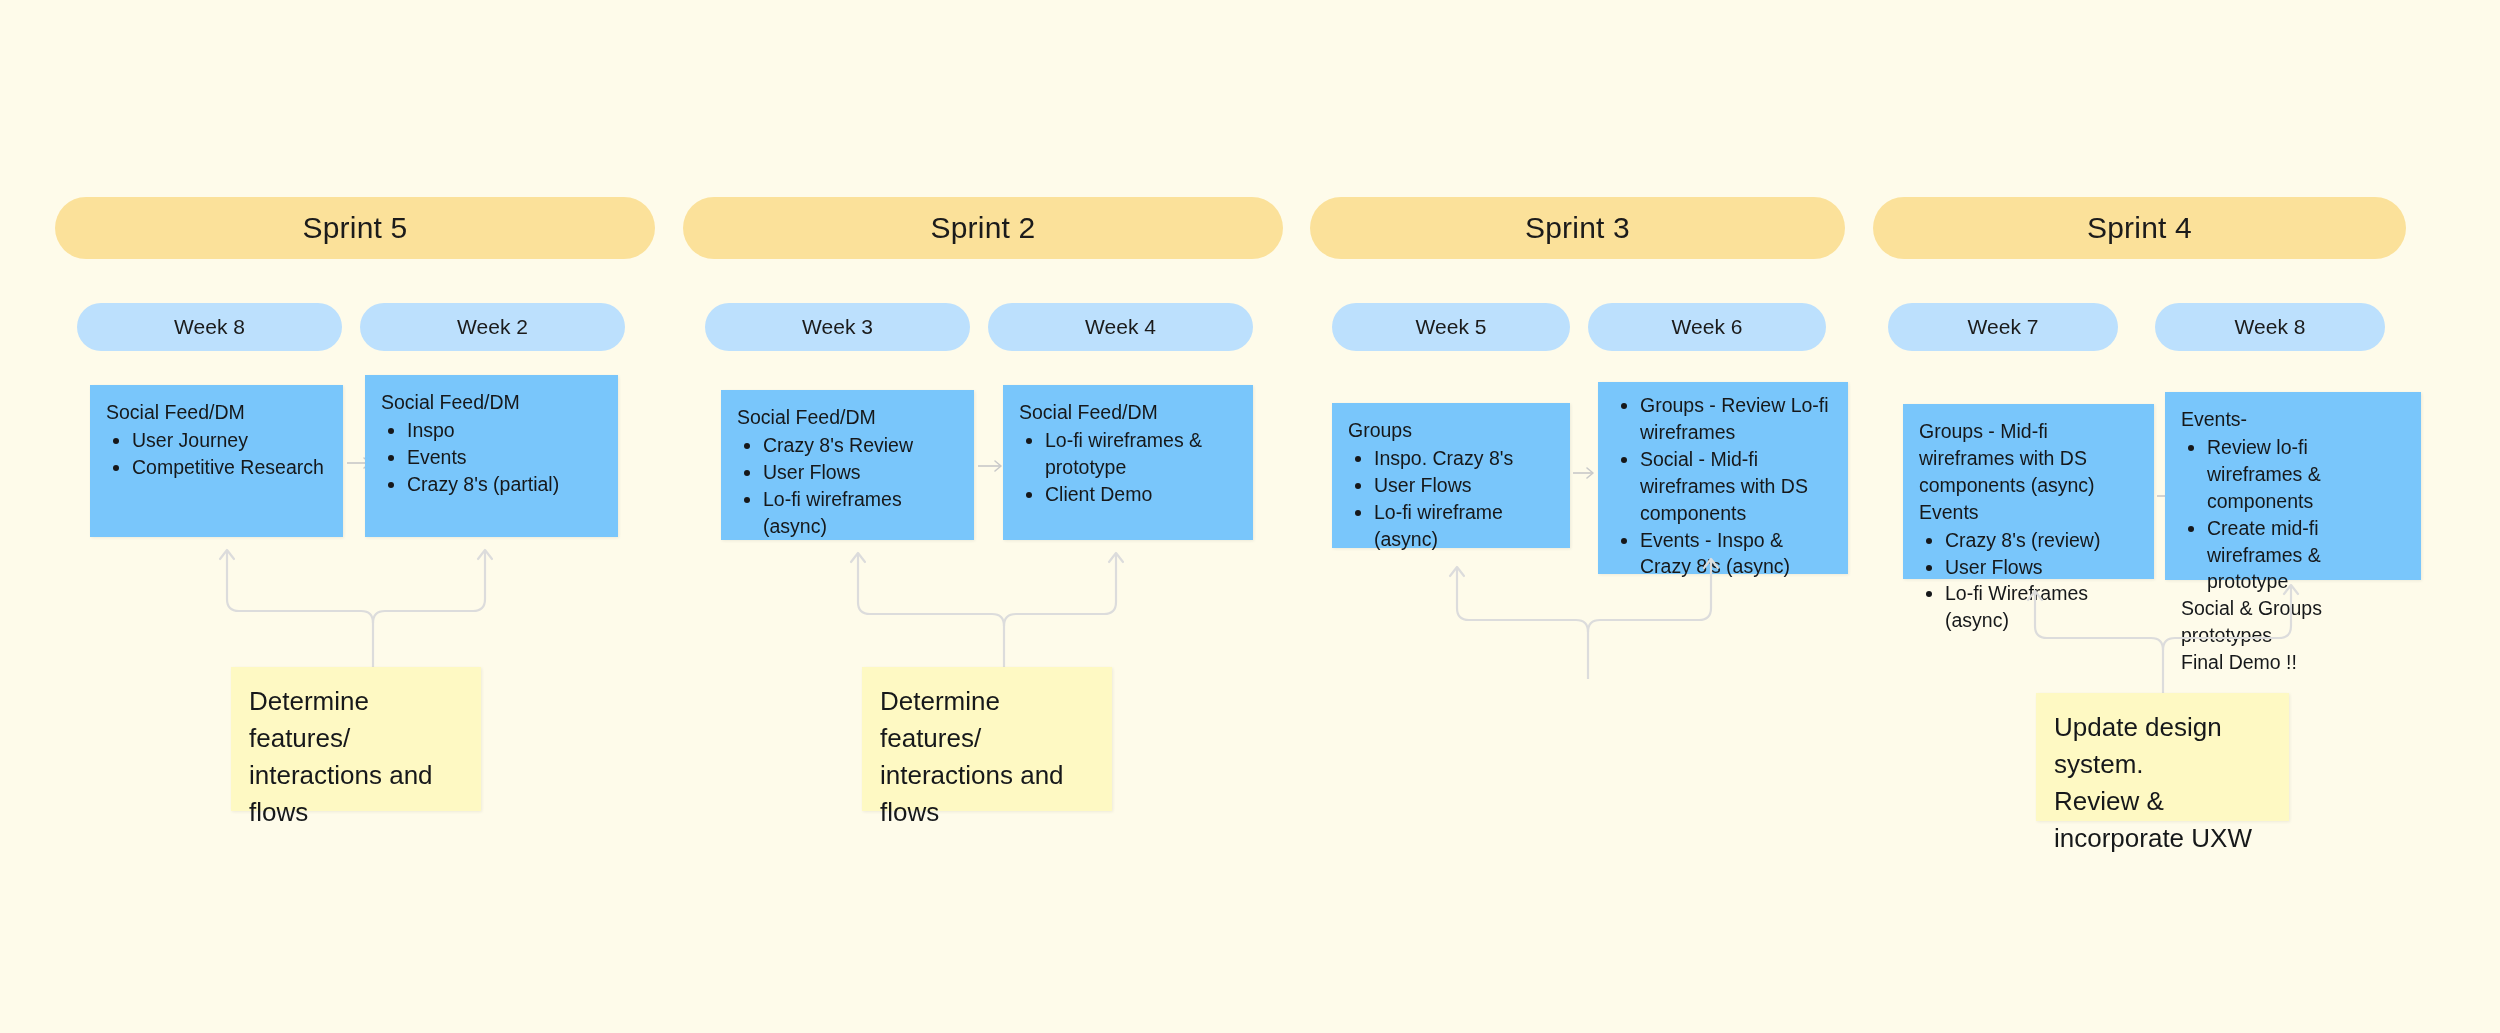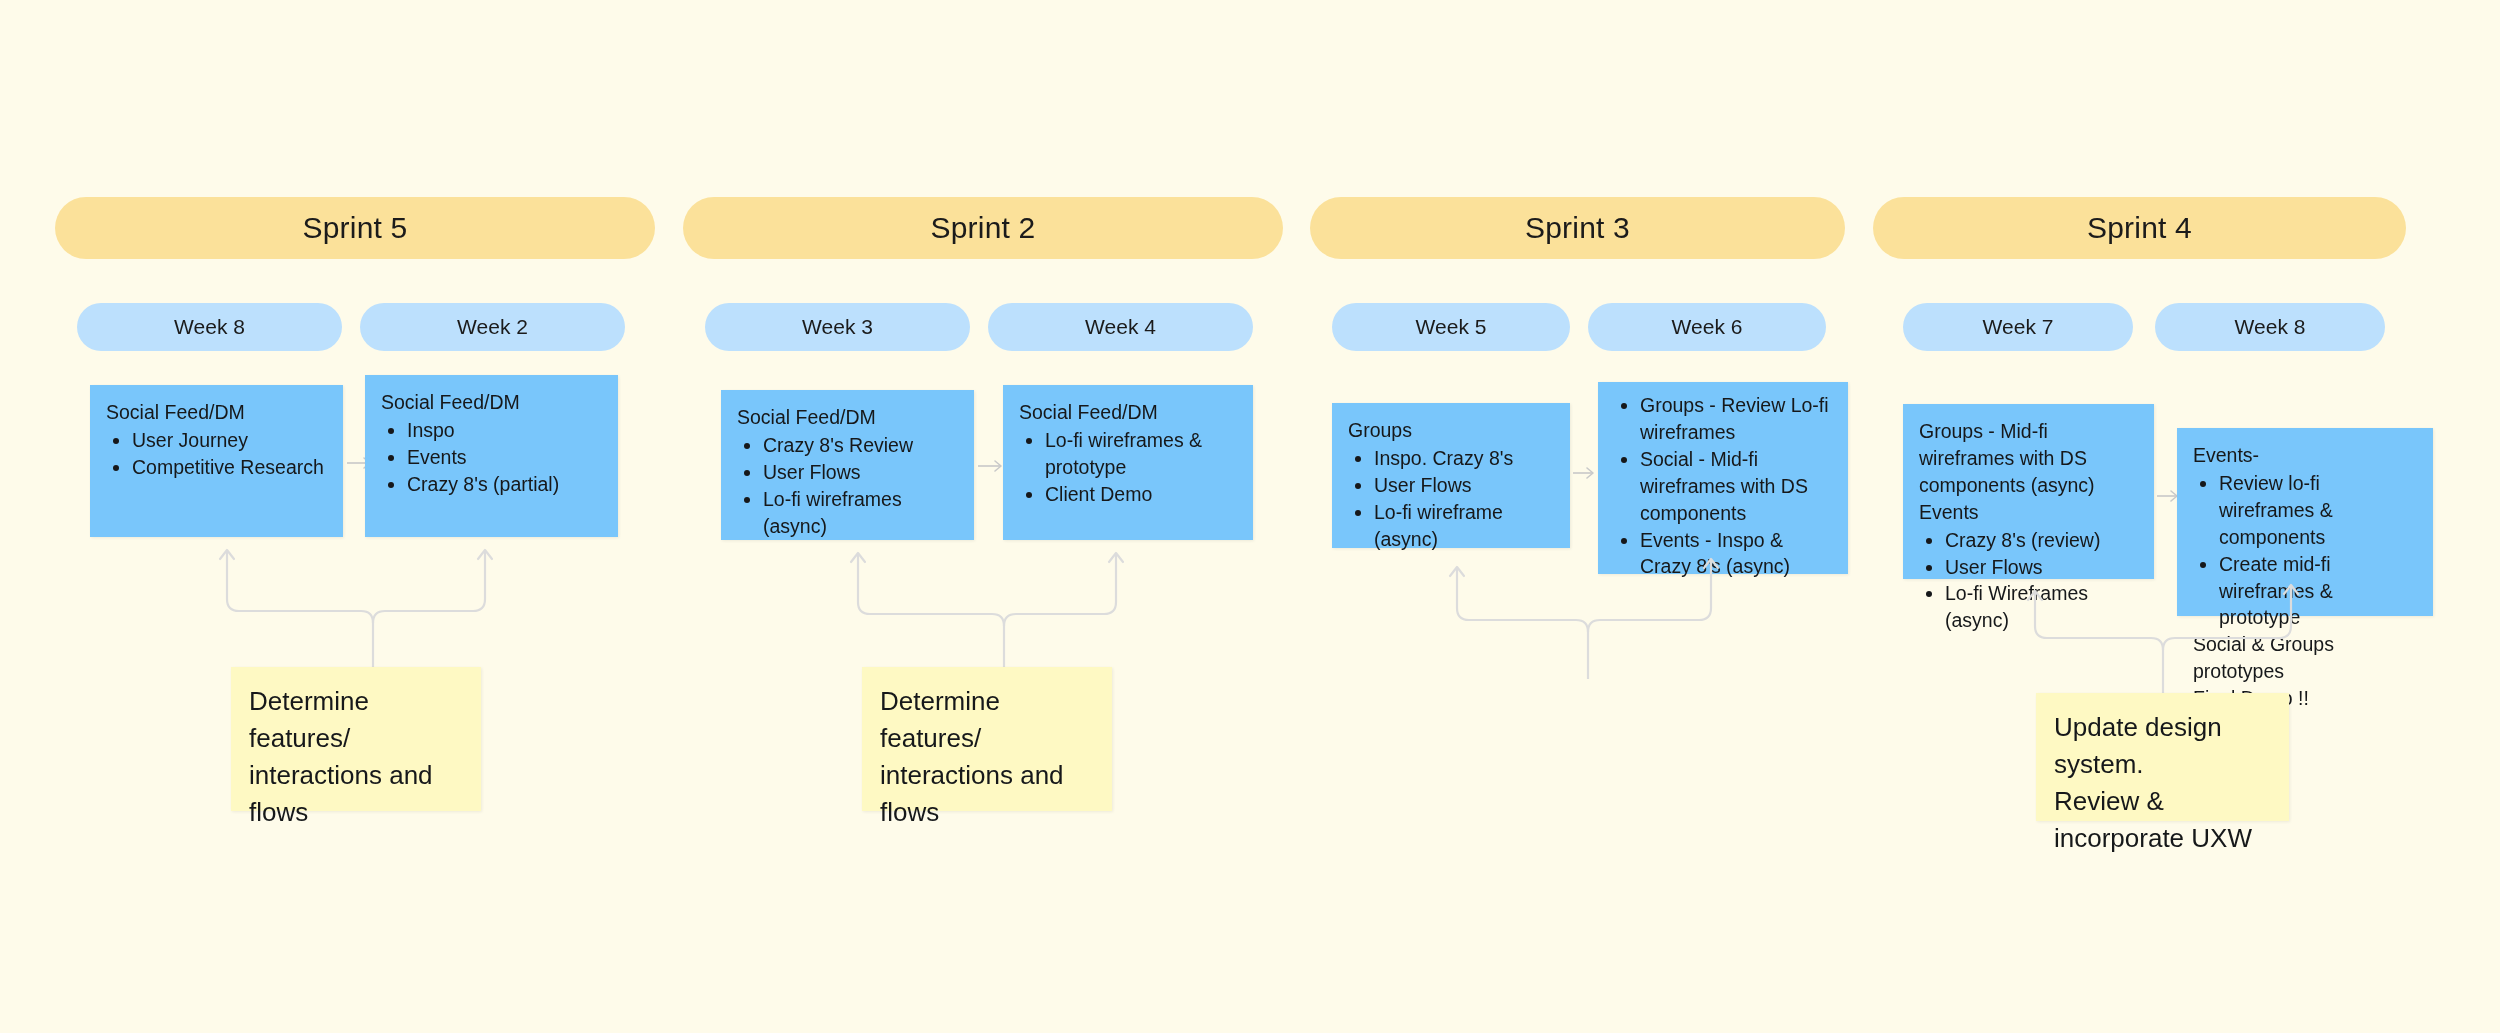--- a/index.html
+++ b/index.html
@@ -226,41 +226,41 @@
         <path d="M143 78 Q143 66 155 66 H254 Q266 66 266 54 V6" stroke="#DCDCDC" stroke-width="2.2" fill="none"></path>
         <path d="M259 14 L266 5 L273 14" stroke="#DCDCDC" stroke-width="2.2" fill="none" stroke-linecap="round" stroke-linejoin="round"></path>
       </svg>
     </div>
 
   </div>
 
   <div class="sprint-col" style="left:1873px; width:533px;">
     <div class="sprint-header" style="width:533px;">Sprint 4</div>
 
-    <div class="week-pill" style="left:30px; width:230px;">Week 7</div>
+    <div class="week-pill" style="left:15px; width:230px;">Week 7</div>
     <div class="week-pill" style="left:282px; width:230px;">Week 8</div>
 
     <div class="card" style="left:30px; top:404px; width:251px; height:175px;">
       <div class="card-title">Groups - Mid-fi wireframes with DS components (async)
 Events</div>
       <ul>
         <li>Crazy 8's (review)</li>
         <li>User Flows</li>
         <li>Lo-fi Wireframes (async)</li>
       </ul>
     </div>
 
     <div class="harrow" style="left:283px; top:488px;">
       <svg width="26" height="16" viewBox="0 0 26 16">
         <path d="M1 8 H21" stroke="#C9C9C9" stroke-width="1.6" fill="none"></path>
         <path d="M15 3 L21 8 L15 13" stroke="#C9C9C9" stroke-width="1.6" fill="none" stroke-linecap="round" stroke-linejoin="round"></path>
       </svg>
     </div>
 
-    <div class="card" style="left:304px; top:392px; width:256px; height:188px;margin-top:36px;">
+    <div class="card" style="left:292px; top:392px; width:256px; height:188px;">
       <div class="card-title">Events-</div>
       <ul>
         <li>Review lo-fi wireframes &amp; components</li>
         <li>Create mid-fi wireframes &amp; prototype</li>
       </ul>
       <div class="tail">Social &amp; Groups prototypes
 Final Demo !!</div>
     </div>
 
     <div class="connector" style="left:150px; top:580px;">

